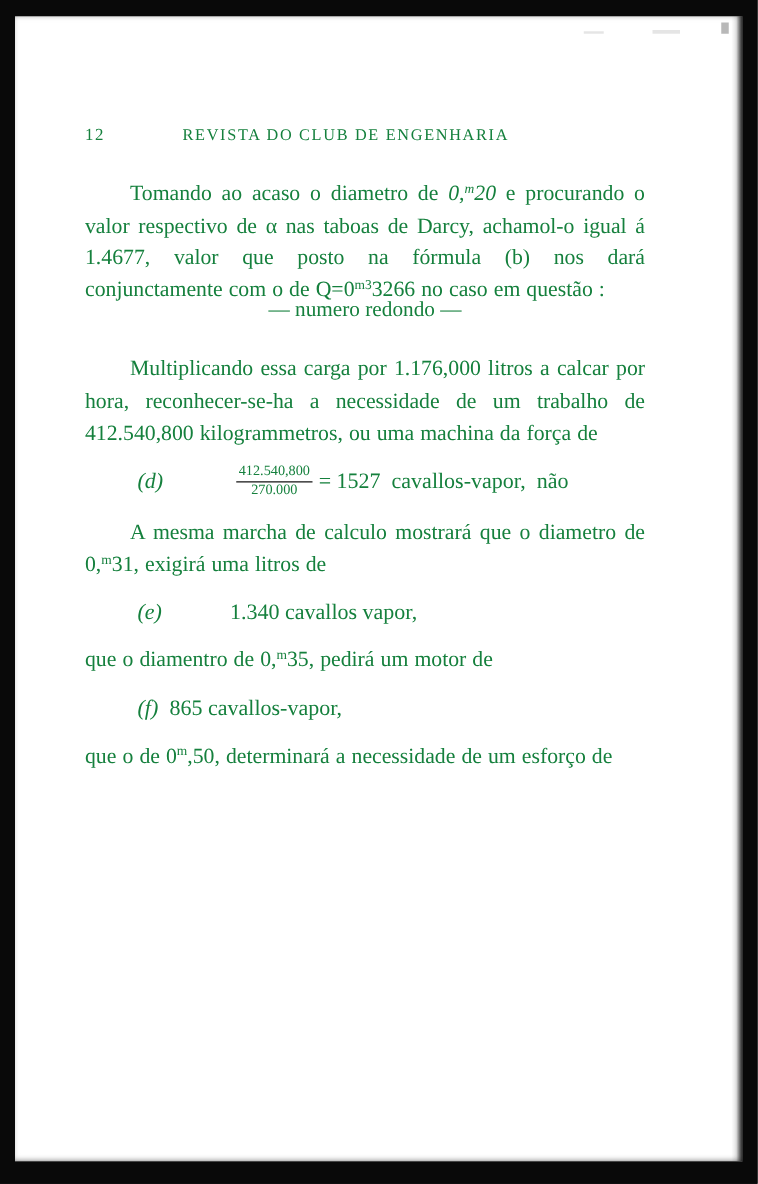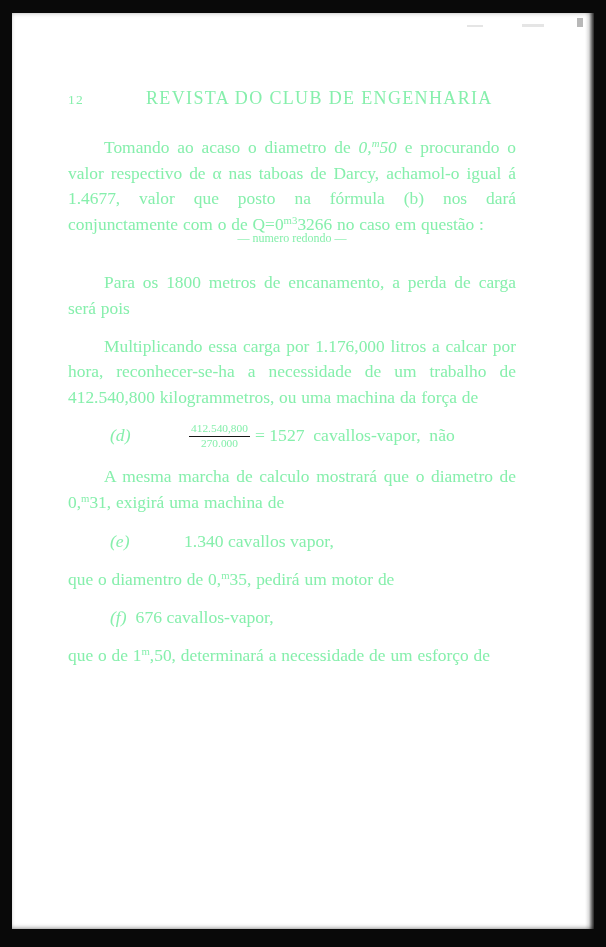--- a/index.html
+++ b/index.html
@@ -41,39 +41,39 @@
     background: rgba(0,0,0,0.10);
     pointer-events: none;
   }
   #speck-a { left: 565px; top: 5px; width: 6px; height: 9px; background: rgba(0,0,0,0.28); }
   #speck-b { left: 510px; top: 11px; width: 22px; height: 3px; }
   #speck-c { left: 455px; top: 12px; width: 16px; height: 2px; }
 
   .text-block {
     position: absolute;
     left: 68px;
-    top: 88px;
+    top: 100px;
     width: 448px;
-    color: #86efac;
+    color: #15803d;
   }
 
   
   .runhead {
     display: flex;
     align-items: baseline;
     margin: 0 0 26px 0;
   }
   .folio {
     font-size: 13.5px;
     letter-spacing: 1.2px;
     width: 78px;
     flex: none;
   }
   .runhead-title {
-    font-size: 18px;
+    font-size: 13px;
     letter-spacing: 1.35px;
     white-space: nowrap;
   }
 
   
   p.para {
     margin: 0 0 0 0;
     font-size: 17.4px;
     line-height: 25.6px;
     text-align: justify;
@@ -106,21 +106,21 @@
     text-align: center;
     margin: 13px 0 13px 0;
     white-space: nowrap;
   }
   .display .tag {
     font-style: italic;
     margin-right: 13px;
   }
   .display .op { margin: 0 3px; }
   .sub-note {
-    font-size: 12px;
+    font-size: 17px;
     text-align: center;
     margin: -6px 0 24px 0;
   }
 
   
   .item-line {
     font-size: 17.6px;
     line-height: 25px;
     margin: 13px 0 13px 0;
     padding-left: 42px;
@@ -162,37 +162,36 @@
     <div id="speck-c"></div>
   </div>
 
   <div class="text-block">
 
     <div class="runhead">
       <span class="folio">12</span>
       <span class="runhead-title">REVISTA DO CLUB DE ENGENHARIA</span>
     </div>
 
-    <p class="para"><span>Tomando ao acaso o diametro de </span><span class="italic"><span>0,</span><sup class="unit">m</sup><span>50</span></span><span> e procurando o valor respectivo de α nas taboas de Darcy, achamol-o igual á 1.4677, valor que posto na fórmula (b) nos dará conjunctamente com o de Q=0</span><sup class="unit">m3</sup><span>3266 no caso em questão :</span></p>
+    <p class="para"><span>Tomando ao acaso o diametro de </span><span class="italic"><span>0,</span><sup class="unit">m</sup><span>20</span></span><span> e procurando o valor respectivo de α nas taboas de Darcy, achamol-o igual á 1.4677, valor que posto na fórmula (b) nos dará conjunctamente com o de Q=0</span><sup class="unit">m3</sup><span>3266 no caso em questão :</span></p>
 
     <div class="sub-note">— numero redondo —</div>
 
-    <p class="para gap">Para os 1800 metros de encanamento, a perda de carga será pois</p>
 
 
 
     <p class="para gap">Multiplicando essa carga por 1.176,000 litros a calcar por hora, reconhecer-se-ha a necessidade de um trabalho de 412.540,800 kilogrammetros, ou uma machina da força de</p>
 
     <div class="item-line"><span class="tag w-wide">(d)</span><span class="frac"><span class="num">412.540,800</span><span class="den">270.000</span></span><span class="op">=</span>&nbsp;<span>1527</span>&nbsp;&nbsp;<span>cavallos-vapor,</span>&nbsp;&nbsp;<span>não</span></div>
 
 
-    <p class="para gap"><span>A mesma marcha de calculo mostrará que o diametro de 0,</span><sup class="unit">m</sup><span>31, exigirá uma machina de</span></p>
+    <p class="para gap"><span>A mesma marcha de calculo mostrará que o diametro de 0,</span><sup class="unit">m</sup><span>31, exigirá uma litros de</span></p>
 
     <div class="item-line"><span class="tag w-wide">(e)</span><span>1.340</span>&nbsp;<span>cavallos vapor,</span></div>
 
     <p class="para noindent"><span>que o diamentro de 0,</span><sup class="unit">m</sup><span>35, pedirá um motor de</span></p>
 
-    <div class="item-line"><span class="tag w-narrow">(f)</span><span>676</span>&nbsp;<span>cavallos-vapor,</span></div>
+    <div class="item-line"><span class="tag w-narrow">(f)</span><span>865</span>&nbsp;<span>cavallos-vapor,</span></div>
 
-    <p class="para noindent"><span>que o de 1</span><sup class="unit">m</sup><span>,50, determinará a necessidade de um esforço de</span></p>
+    <p class="para noindent"><span>que o de 0</span><sup class="unit">m</sup><span>,50, determinará a necessidade de um esforço de</span></p>
 
   </div>
 </div>
 
 </body></html>

